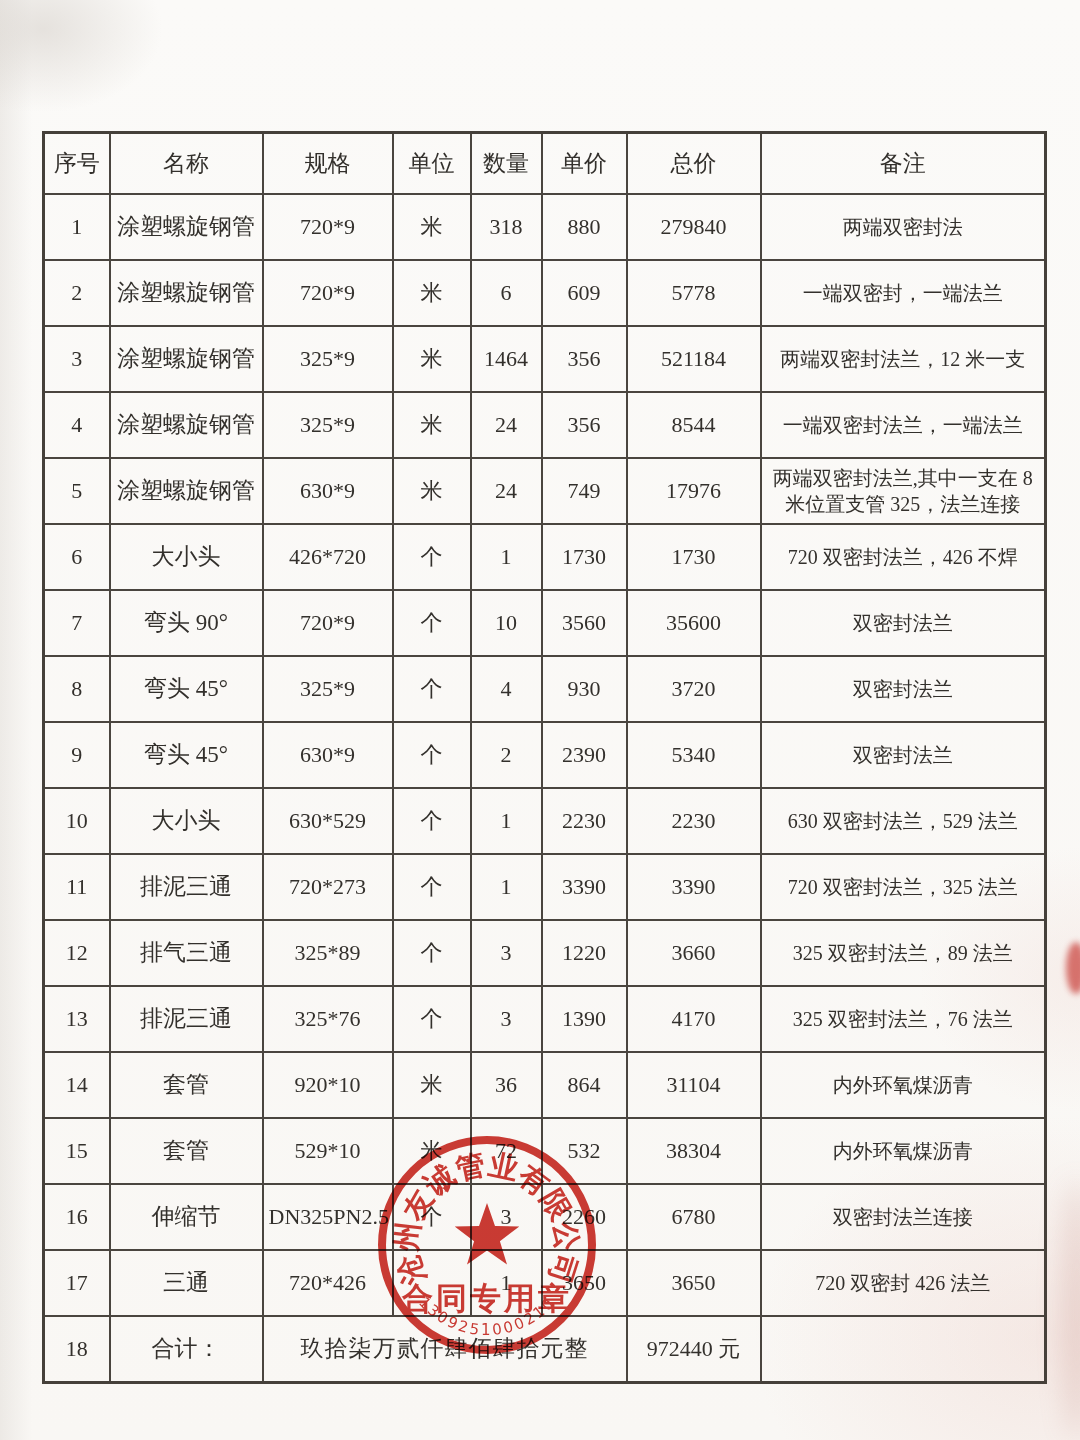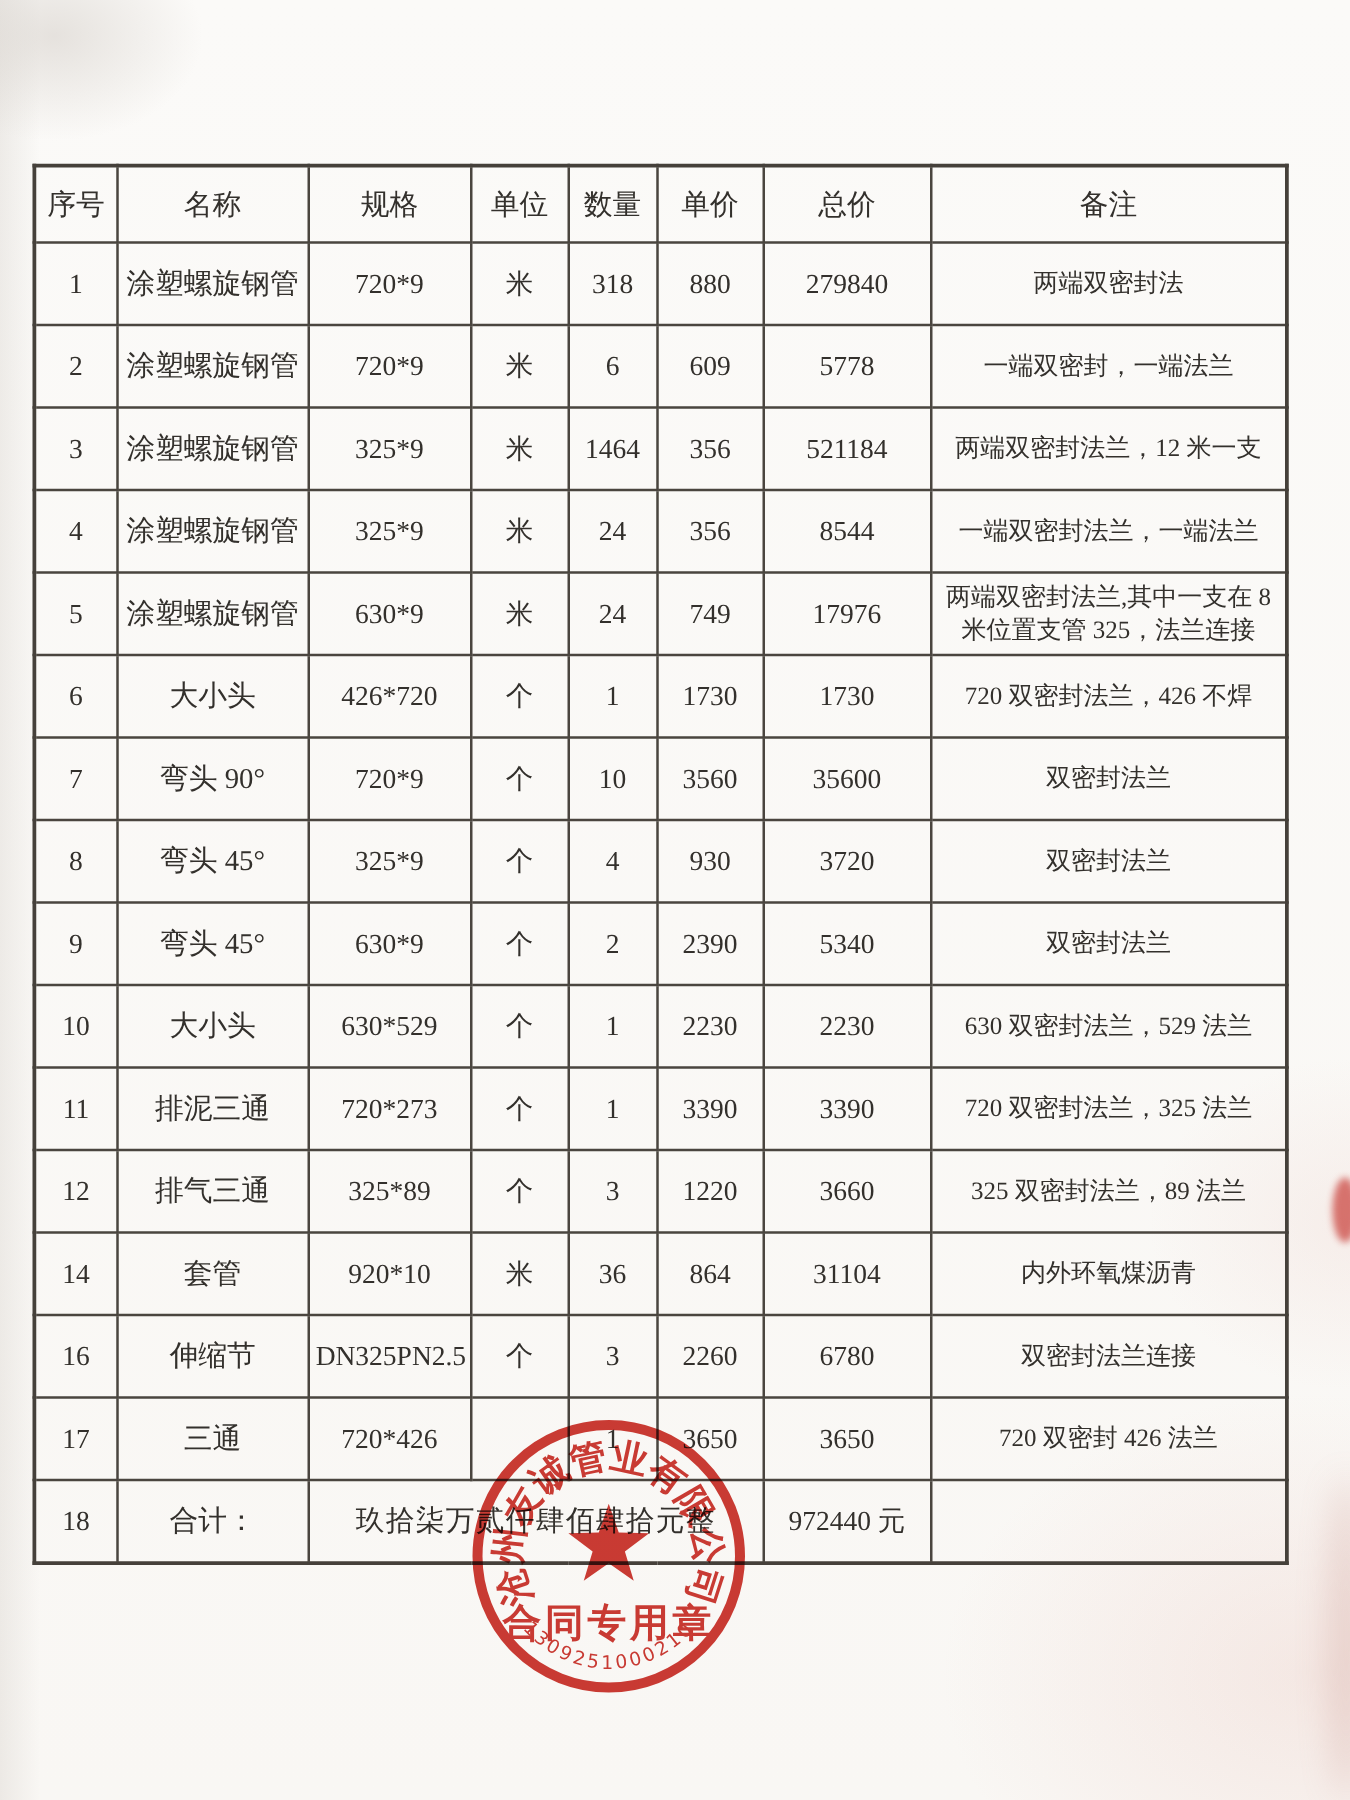--- a/index.html
+++ b/index.html
@@ -11,21 +11,21 @@
   .page{
     position:relative;width:1080px;height:1440px;
     background:
       radial-gradient(420px 320px at 97% 93%, rgba(233,196,188,0.30), transparent 70%),
       radial-gradient(230px 190px at 100% 68%, rgba(235,205,198,0.25), transparent 70%),
       radial-gradient(170px 120px at 4% 2%, rgba(203,196,189,0.45), transparent 70%),
       linear-gradient(90deg, rgba(203,197,190,0.28), rgba(203,197,190,0) 3%),
       linear-gradient(0deg,#f9f7f4,#fbfaf8);
   }
   table.sheet{
-    position:absolute;left:26px;top:131px;width:1002px;
+    position:absolute;left:42px;top:131px;width:1002px;
     border-collapse:collapse;table-layout:fixed;
     color:#33302c;
   }
   .sheet th,.sheet td{
     border:2px solid #4a453f;
     text-align:center;vertical-align:middle;
     padding:3px 5px;height:58px;
     font-size:22px;font-weight:normal;line-height:1.3;
     overflow:hidden;
   }
@@ -203,32 +203,52 @@
       <td class="c-no">12</td>
       <td class="c-name">排气三通</td>
       <td class="c-spec">325*89</td>
       <td class="c-unit">个</td>
       <td class="c-qty">3</td>
       <td class="c-price">1220</td>
       <td class="c-total">3660</td>
       <td class="c-note">325 双密封法兰，89 法兰</td>
     </tr>
 
+    <tr>
+      <td class="c-no">13</td>
+      <td class="c-name">排泥三通</td>
+      <td class="c-spec">325*76</td>
+      <td class="c-unit">个</td>
+      <td class="c-qty">3</td>
+      <td class="c-price">1390</td>
+      <td class="c-total">4170</td>
+      <td class="c-note">325 双密封法兰，76 法兰</td>
+    </tr>
 
     <tr>
       <td class="c-no">14</td>
       <td class="c-name">套管</td>
       <td class="c-spec">920*10</td>
       <td class="c-unit">米</td>
       <td class="c-qty">36</td>
       <td class="c-price">864</td>
       <td class="c-total">31104</td>
       <td class="c-note">内外环氧煤沥青</td>
     </tr>
 
+    <tr>
+      <td class="c-no">15</td>
+      <td class="c-name">套管</td>
+      <td class="c-spec">529*10</td>
+      <td class="c-unit">米</td>
+      <td class="c-qty">72</td>
+      <td class="c-price">532</td>
+      <td class="c-total">38304</td>
+      <td class="c-note">内外环氧煤沥青</td>
+    </tr>
 
     <tr>
       <td class="c-no">16</td>
       <td class="c-name">伸缩节</td>
       <td class="c-spec">DN325PN2.5</td>
       <td class="c-unit">个</td>
       <td class="c-qty">3</td>
       <td class="c-price">2260</td>
       <td class="c-total">6780</td>
       <td class="c-note">双密封法兰连接</td>

